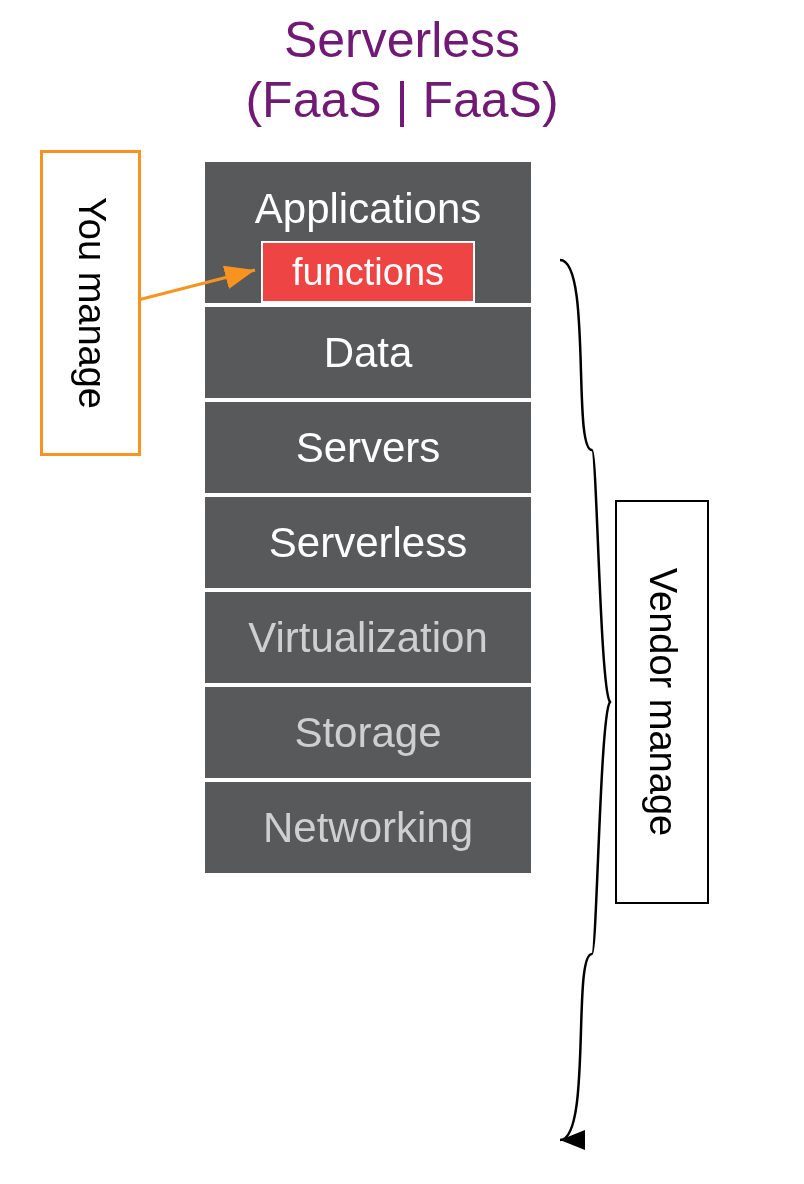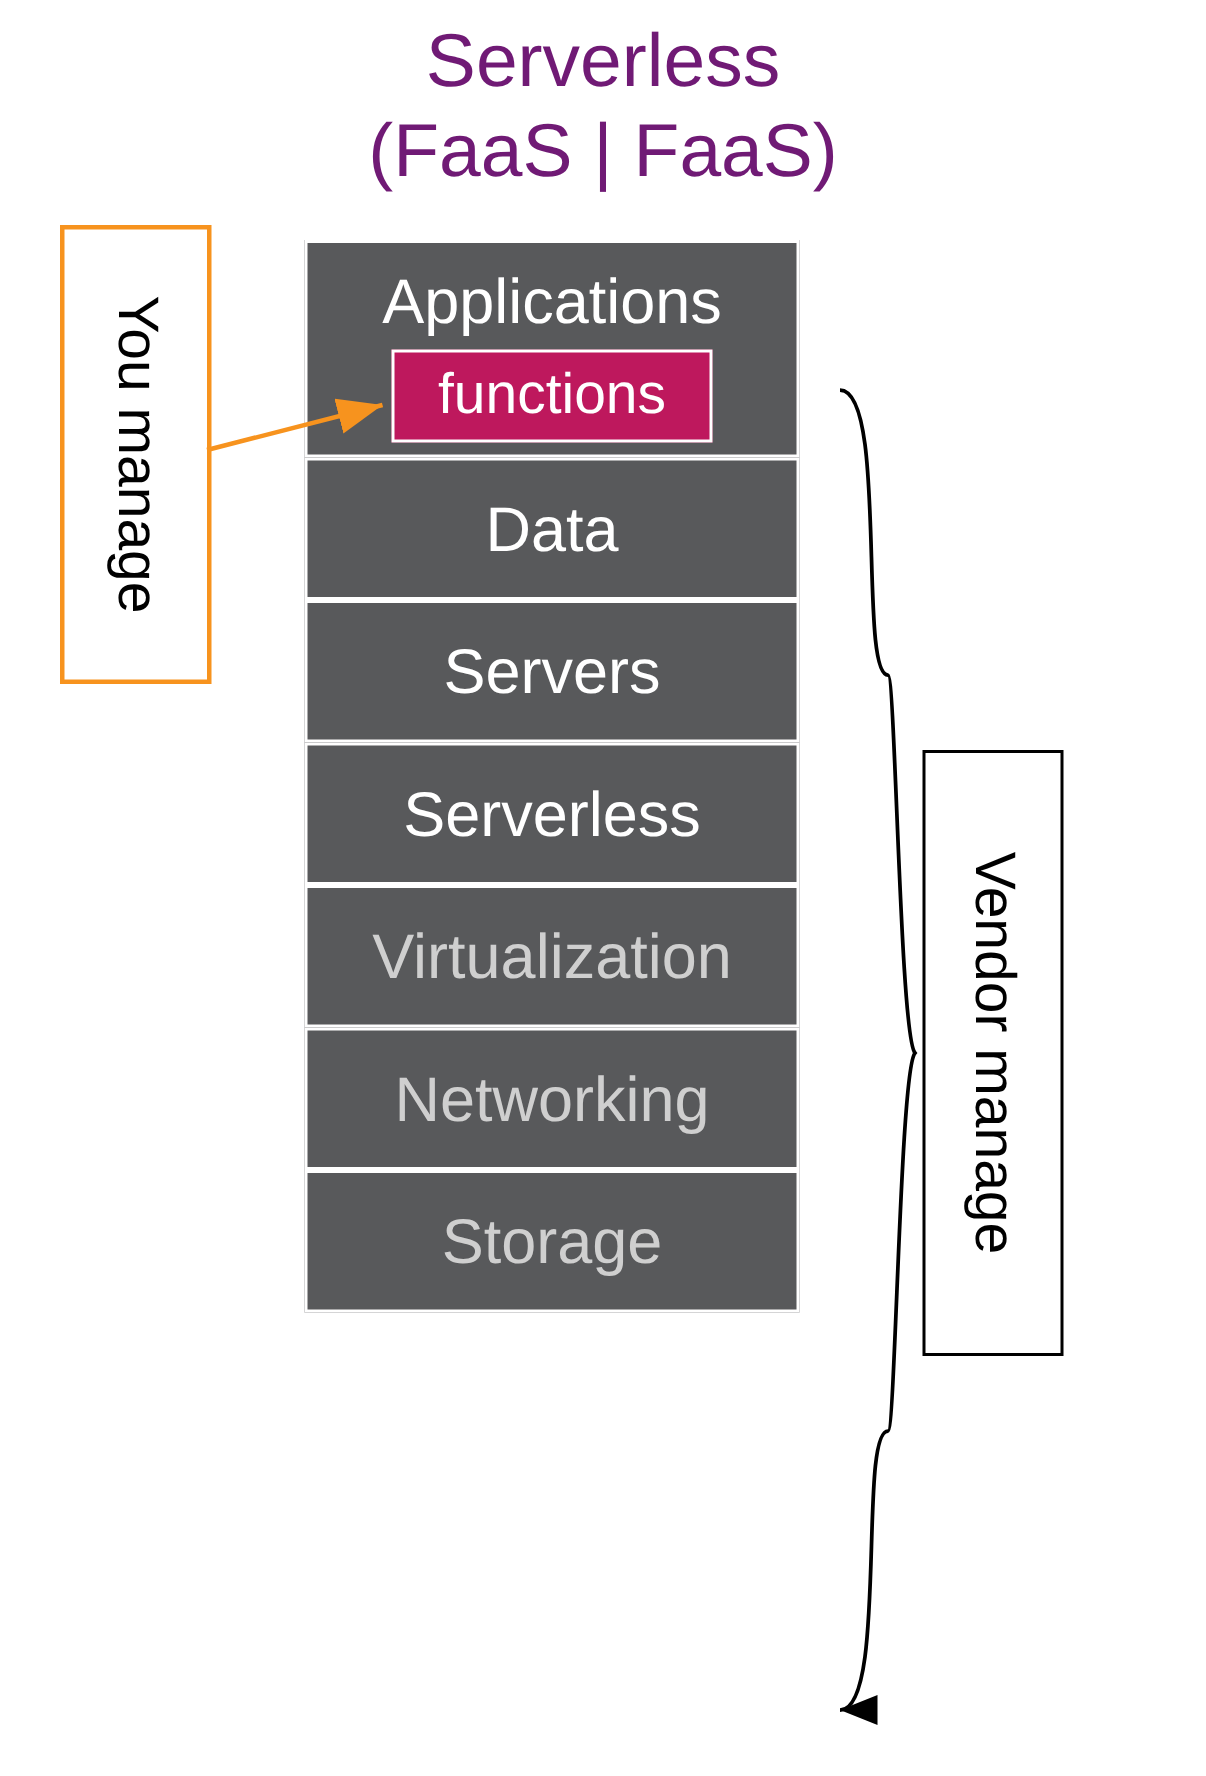--- a/index.html
+++ b/index.html
@@ -39,26 +39,27 @@
     justify-content: center;
   }
   .layer.dim {
     color: #cfcfcf;
     justify-content: center;
   }
   .layer.first {
     height: 145px;
     flex-direction: column;
     padding-top: 6px;
+    justify-content: flex-end;
   }
   .layer.std {
     height: 95px;
   }
   .functions {
-    background: #be185d;
+    background: #ef4444;
     color: #ffffff;
     border: 2px solid #ffffff;
     width: 210px;
     height: 58px;
     font-size: 38px;
     display: flex;
     align-items: center;
     justify-content: center;
     margin-top: 8px;
   }
@@ -124,24 +125,24 @@
   <div class="layer std">
     <span>Servers</span>
   </div>
   <div class="layer std">
     <span>Serverless</span>
   </div>
   <div class="layer std dim">
     <span>Virtualization</span>
   </div>
   <div class="layer std dim">
-    <span>Networking</span>
+    <span>Storage</span>
   </div>
   <div class="layer std dim">
-    <span>Storage</span>
+    <span>Networking</span>
   </div>
 </div>
 
 <div class="you-box">
   <span class="you-text">You manage</span>
 </div>
 
 <div class="vendor-box">
   <span class="vendor-text">Vendor manage</span>
 </div>

